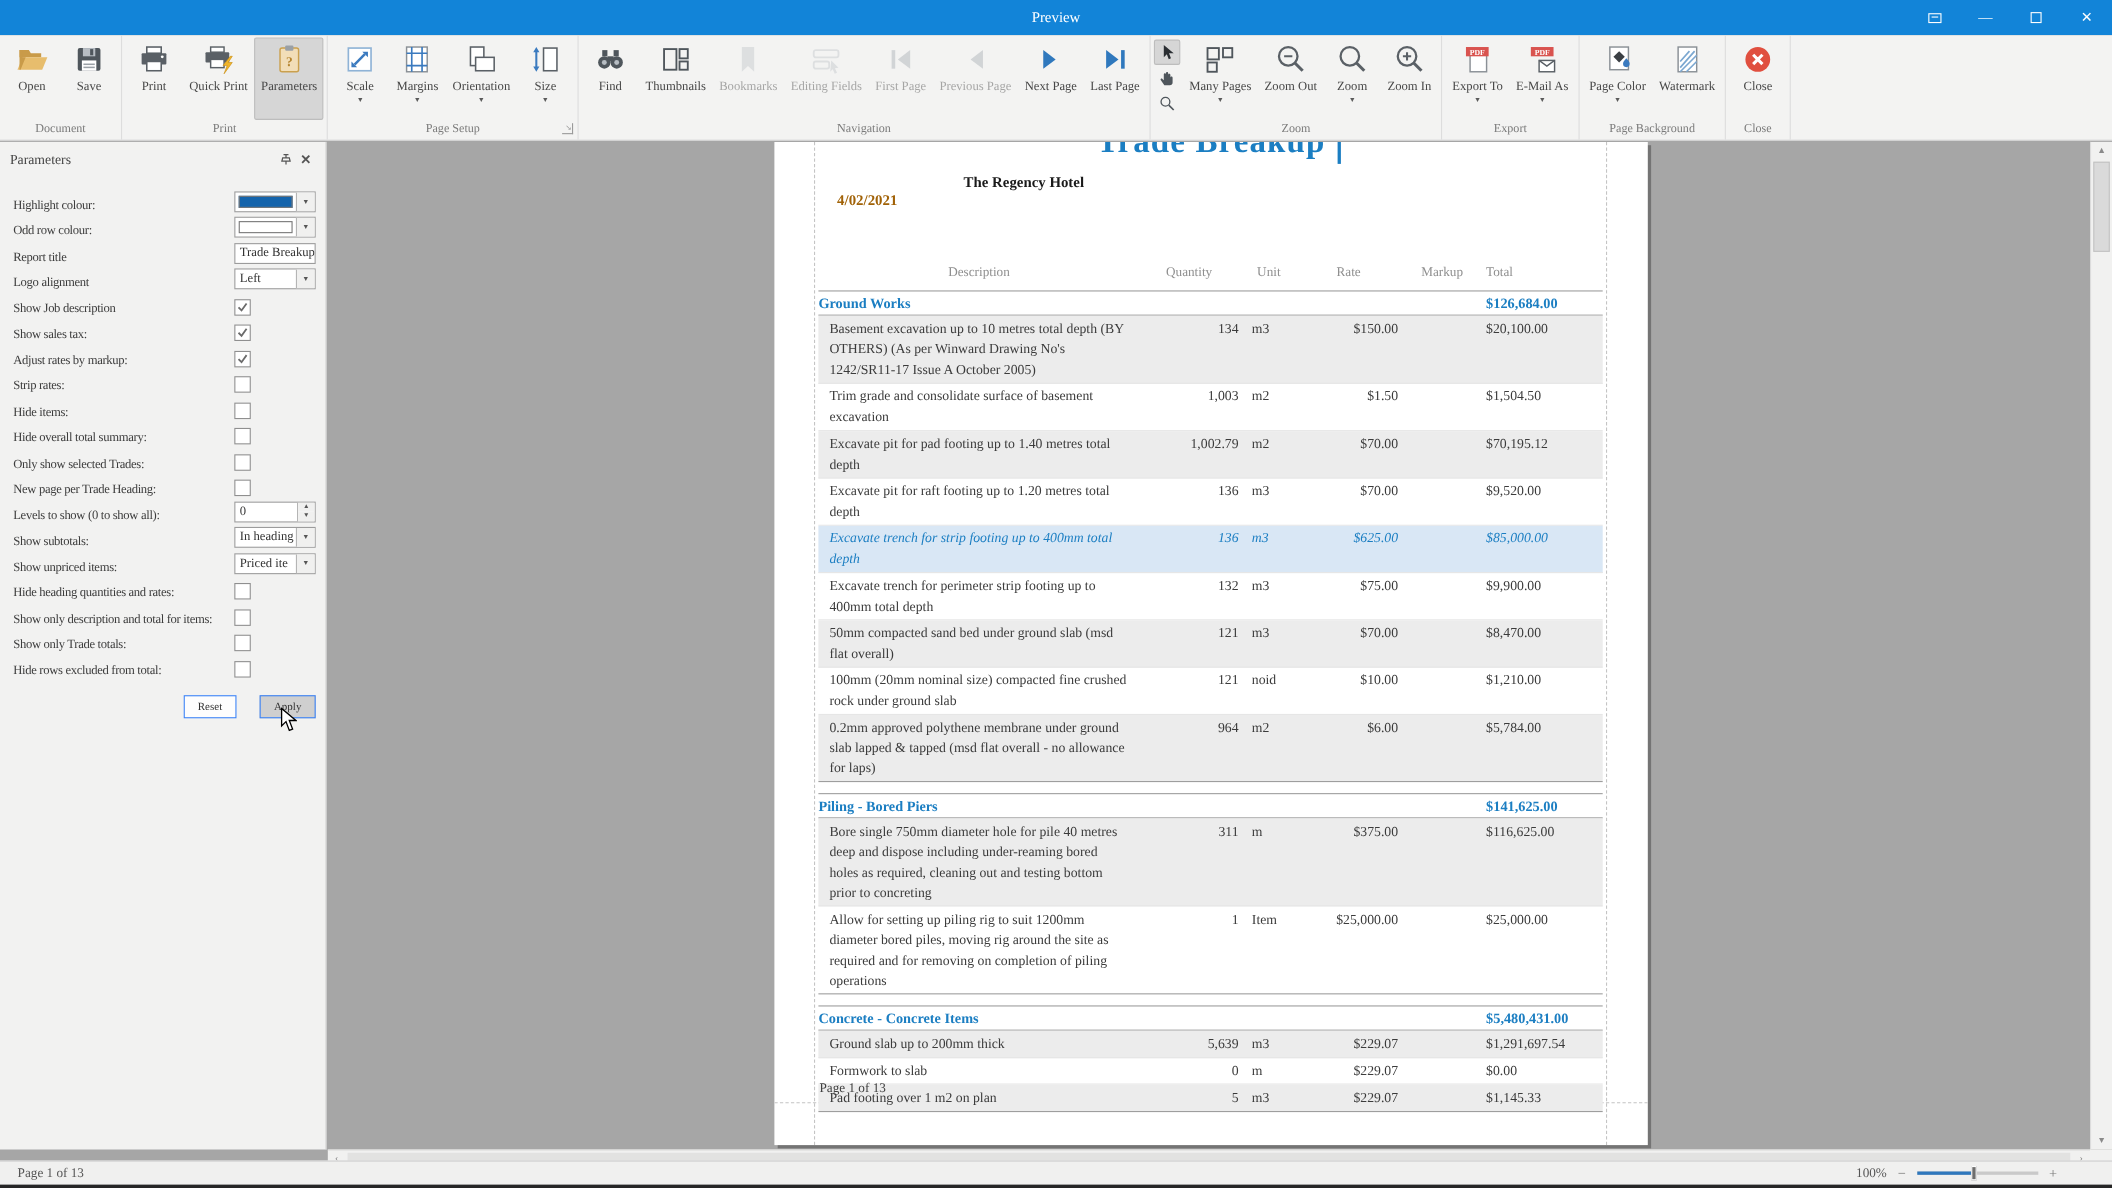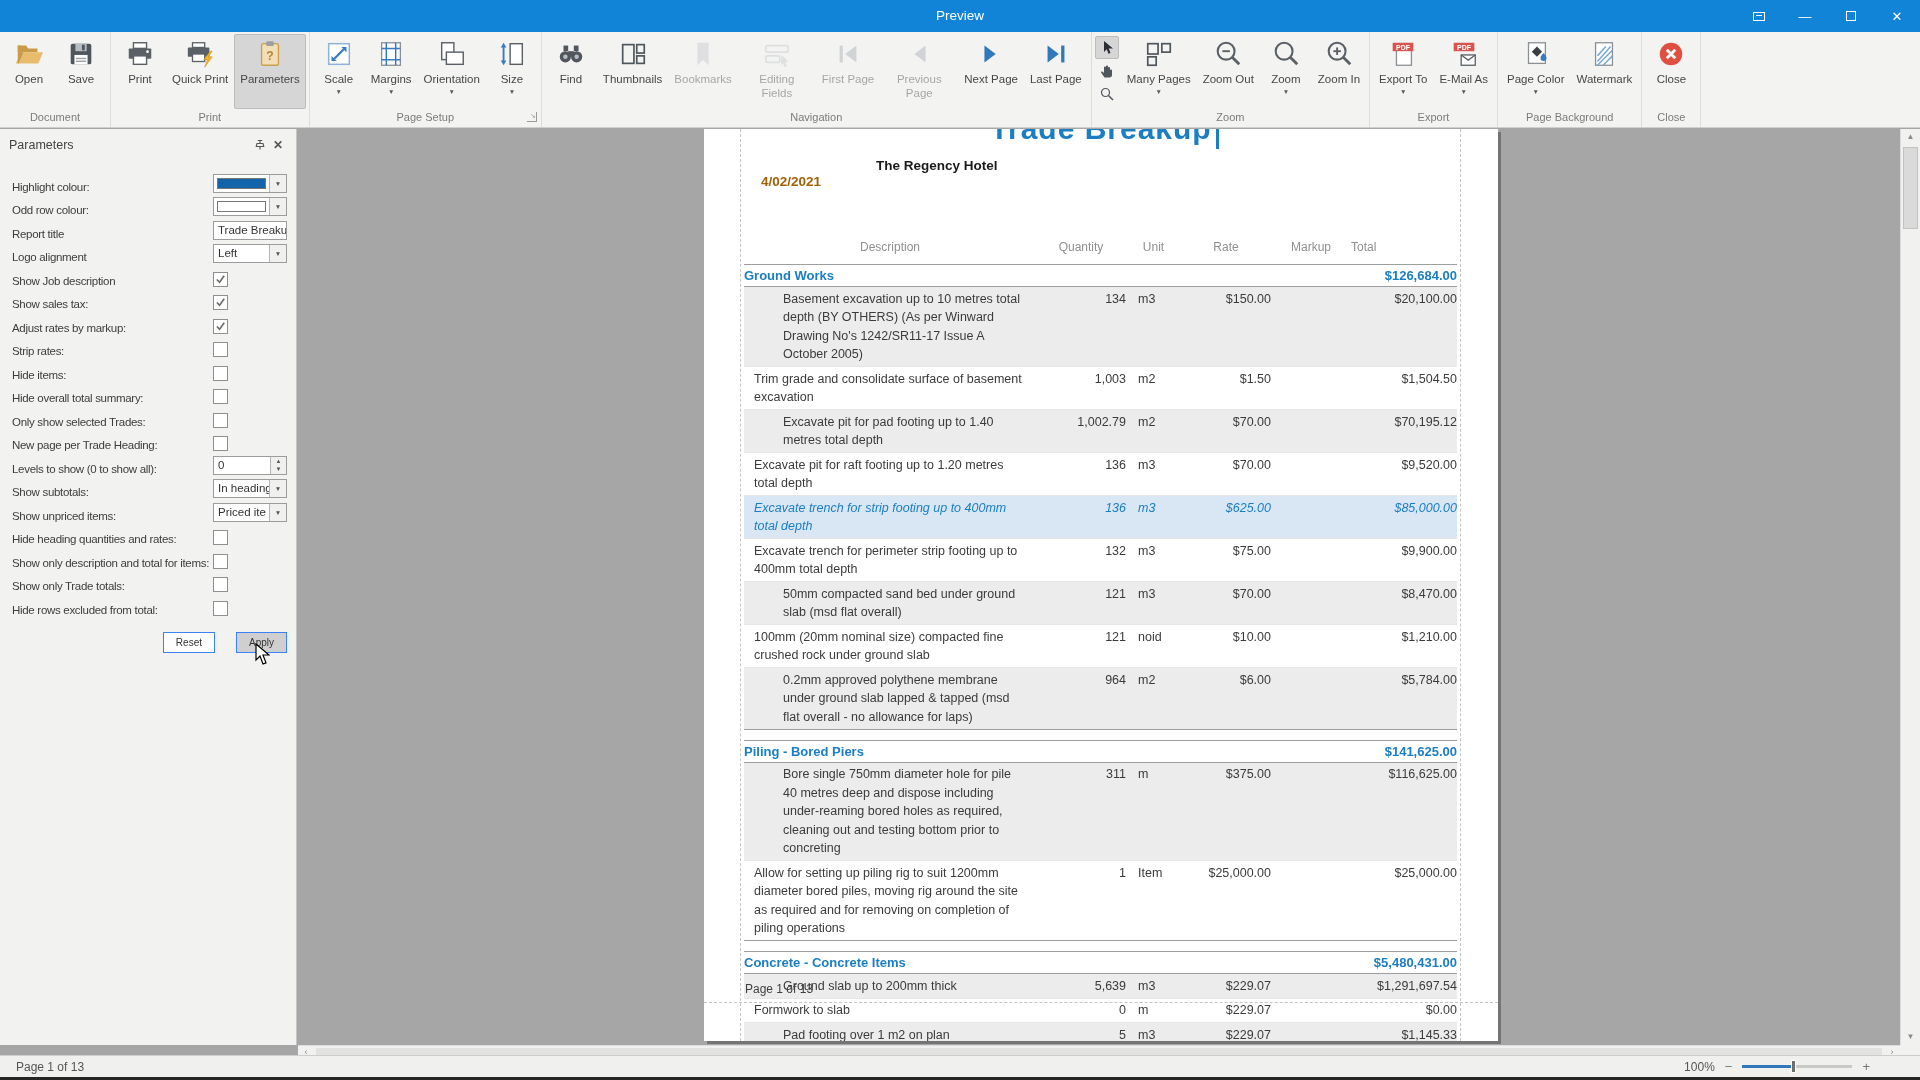--- a/index.html
+++ b/index.html
@@ -1,19 +1,19 @@
 <!DOCTYPE html>
 <html><head>
 <meta charset="utf-8">
 <style>
   * { margin:0; padding:0; box-sizing:border-box; }
   html,body { background:#555; }
   #app {
     position:relative; width:1920px; height:1080px; overflow:hidden;
-    font-family:Liberation Sans, sans-serif; background:#a6a6a6;
+    font-family:Liberation Serif, serif; background:#a6a6a6;
     -webkit-font-smoothing:antialiased;
   }
   
   .titlebar { position:absolute; top:0; left:0; right:0; height:32px; background:#1284d8; }
   .titlebar .title {
     position:absolute; left:0; right:0; top:0; height:32px; line-height:32px;
     text-align:center; color:#fff; font-size:13.5px;
   }
   .win-controls { position:absolute; right:0; top:0; height:32px; display:flex; }
   .win-btn { width:46px; height:32px; color:#fff; display:flex; align-items:center; justify-content:center; font-size:13px; }
@@ -86,28 +86,28 @@
   .doc-date { position:absolute; left:57px; top:29px; font-size:13.5px; font-weight:bold; color:#a16207;margin-top:16px; }
   .doc-client { position:absolute; left:172px; top:29px; font-size:13.5px; font-weight:bold; color:#1a1a1a; }
   .colheads { position:absolute; left:40px; right:41px; top:111px; display:flex; font-size:12px; color:#8f8f8f; }
   .tablewrap { position:absolute; left:40px; right:41px; top:135px; }
   .tgroup { margin-bottom:10px; }
   .tg-head { display:flex; align-items:center; height:23px; border-top:1px solid #9e9e9e; border-bottom:1px solid #9e9e9e; font-size:13px; font-weight:bold; color:#1b7ec2; }
   .tg-head .gname { flex:1; }
   .tg-items { border-bottom:1px solid #9e9e9e; }
   .trow { display:flex; font-size:12.5px; color:#3b3b3b; line-height:18.5px; padding:2.5px 0; border-bottom:1px solid #e6e6e6; }
   .tg-items .trow:last-child { border-bottom:none; }
-  .trow.shaded { background:#ececec;padding-left:29px; }
+  .trow.shaded { background:#ececec; }
   .trow.highlight { background:#d9e7f5; color:#1b7ec2; font-style:italic; }
   .c-desc { flex:1; padding-left:10px; padding-right:10px; }
   .c-qty { width:90px; text-align:right; }
   .c-unit { width:55px; padding-left:12px; }
   .c-rate { width:90px; text-align:right; }
   .c-markup { width:80px; text-align:right; }
-  .c-total { width:106px; text-align:right; }
+  .c-total { width:106px; }
   .tg-head .c-total { width:106px; }
   .h-desc { flex:1; text-align:center; }
   .h-qty { width:90px; text-align:center; }
   .h-unit { width:55px; text-align:center; }
   .h-rate { width:90px; text-align:center; }
   .h-markup { width:80px; text-align:center; }
   .h-total { width:106px; text-align:left; }
   .page-footer { position:absolute; left:41px; top:853px; font-size:12px; color:#3f3f3f; }
   
   .vscroll { position:absolute; right:0; top:129px; width:20px; bottom:35px; background:#f1f1f0; border-left:1px solid #dcdcdc; }

